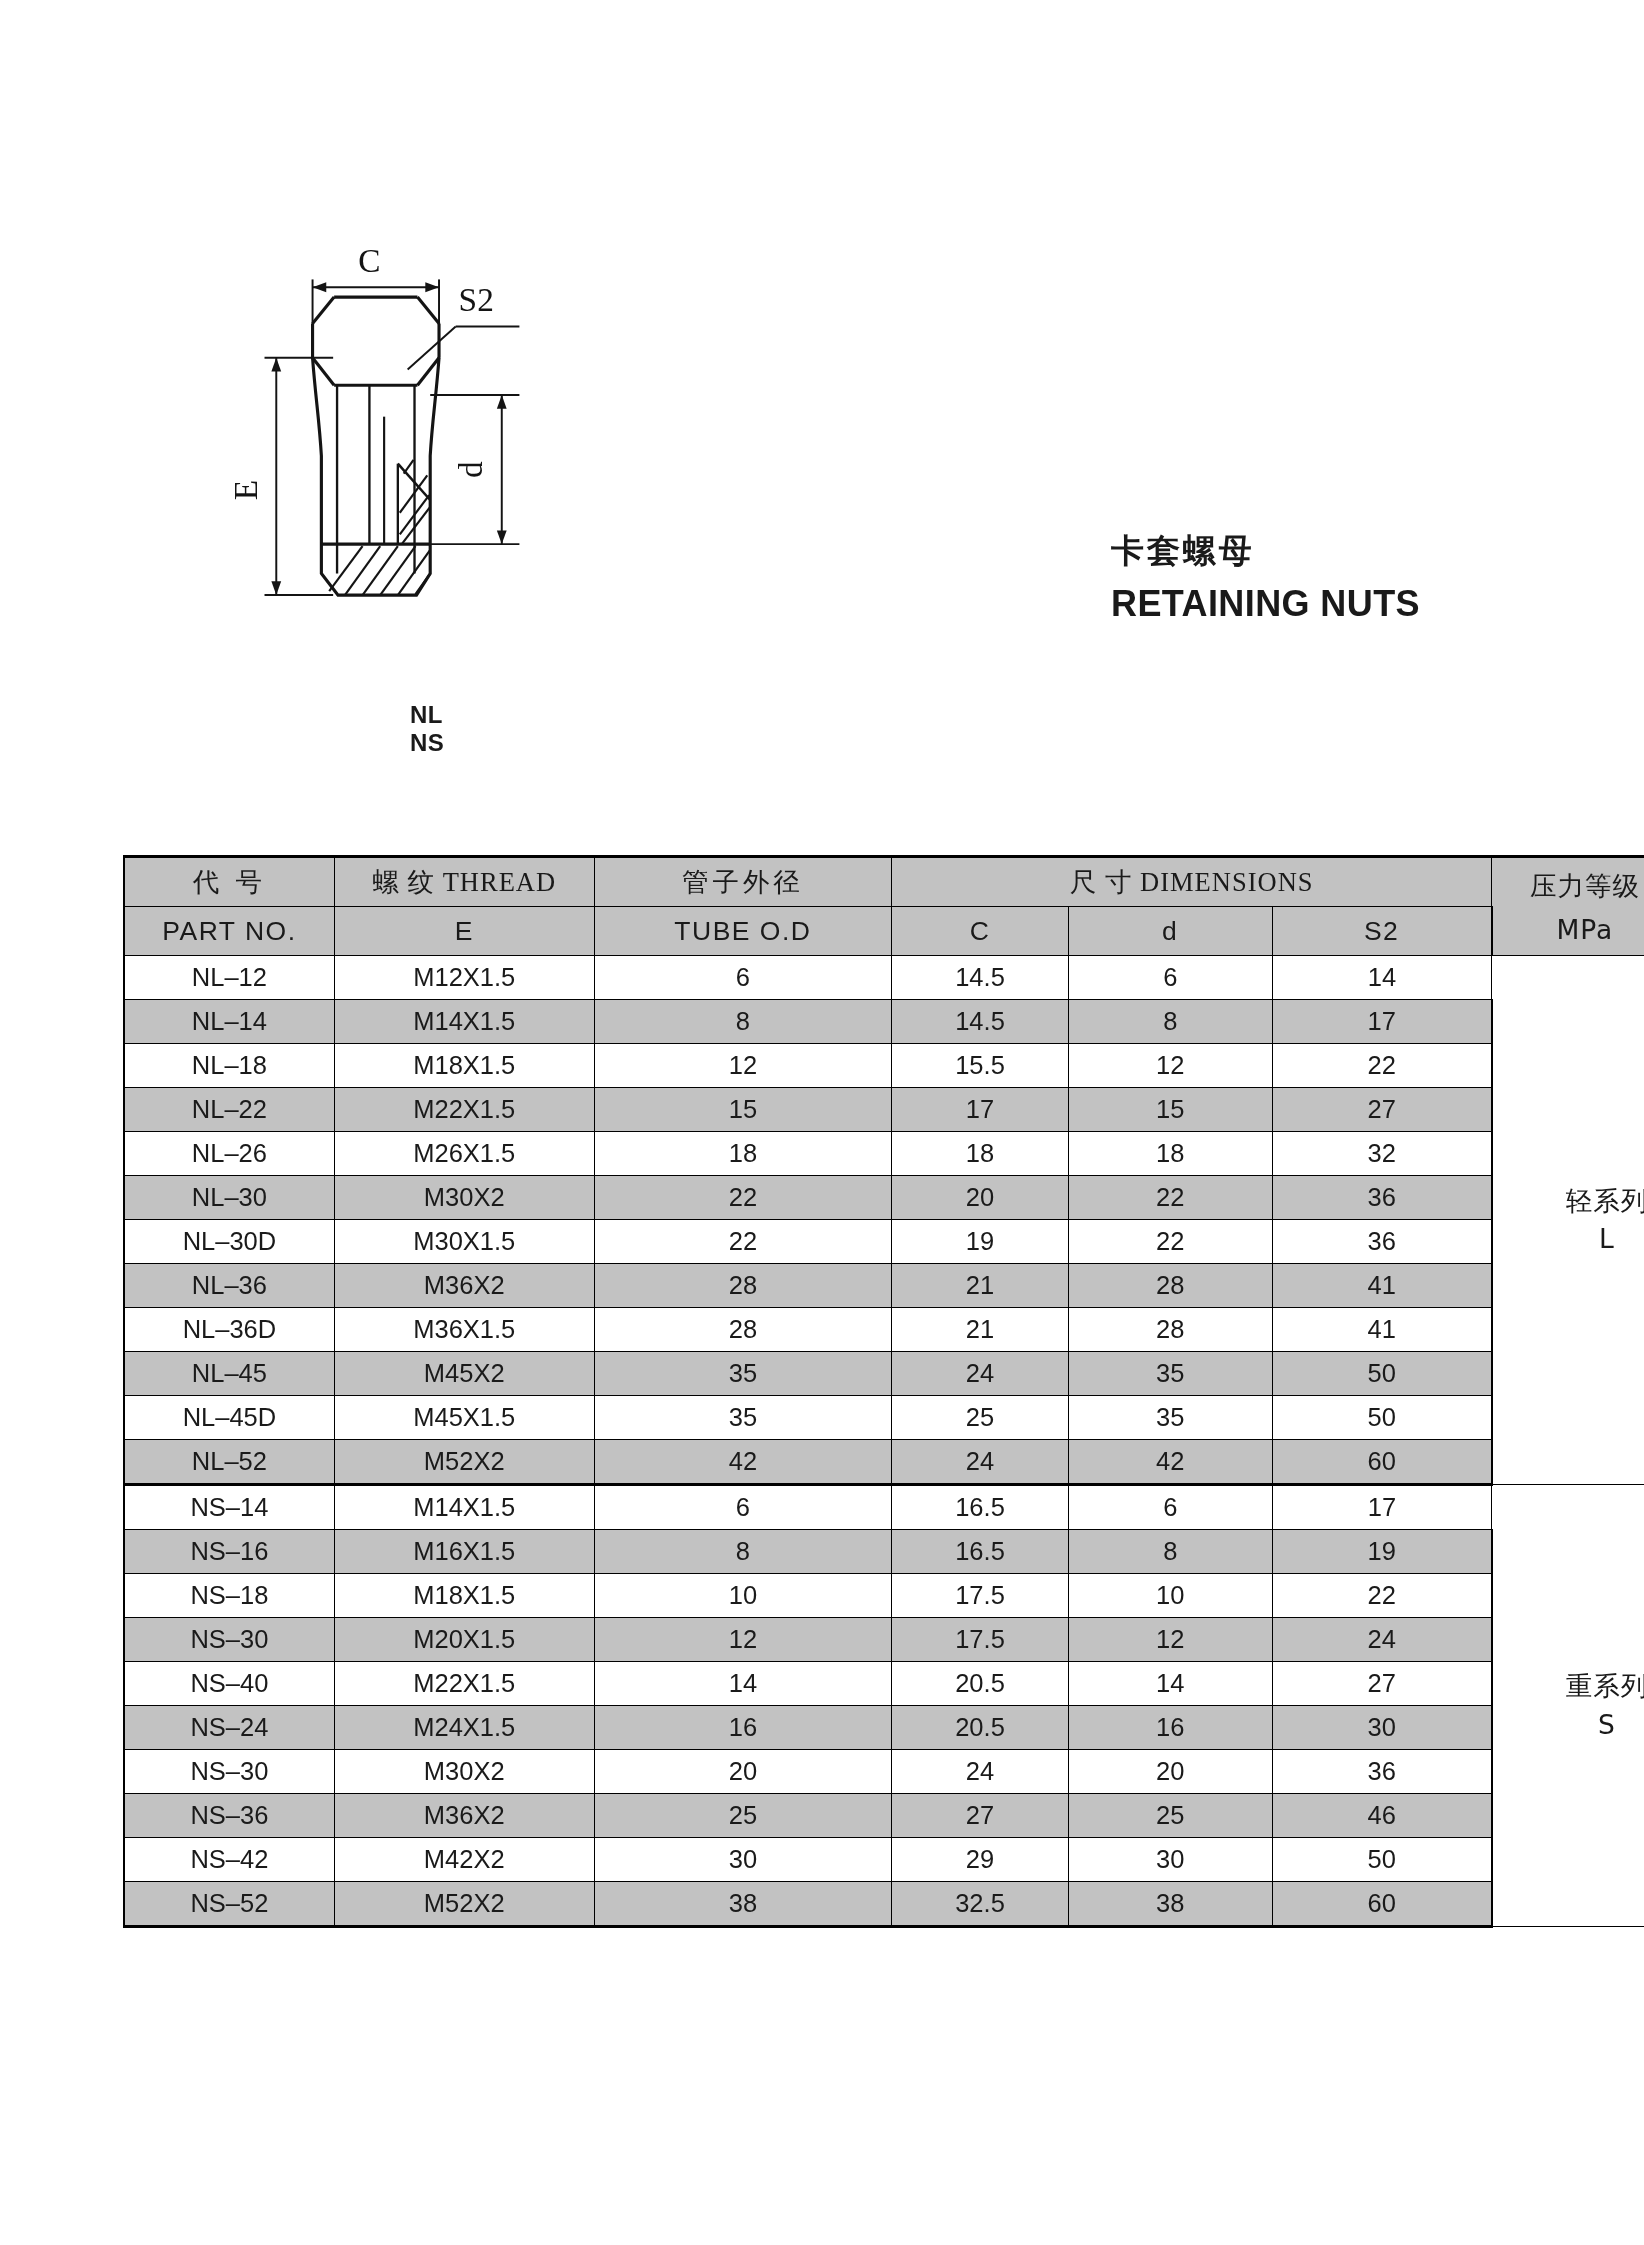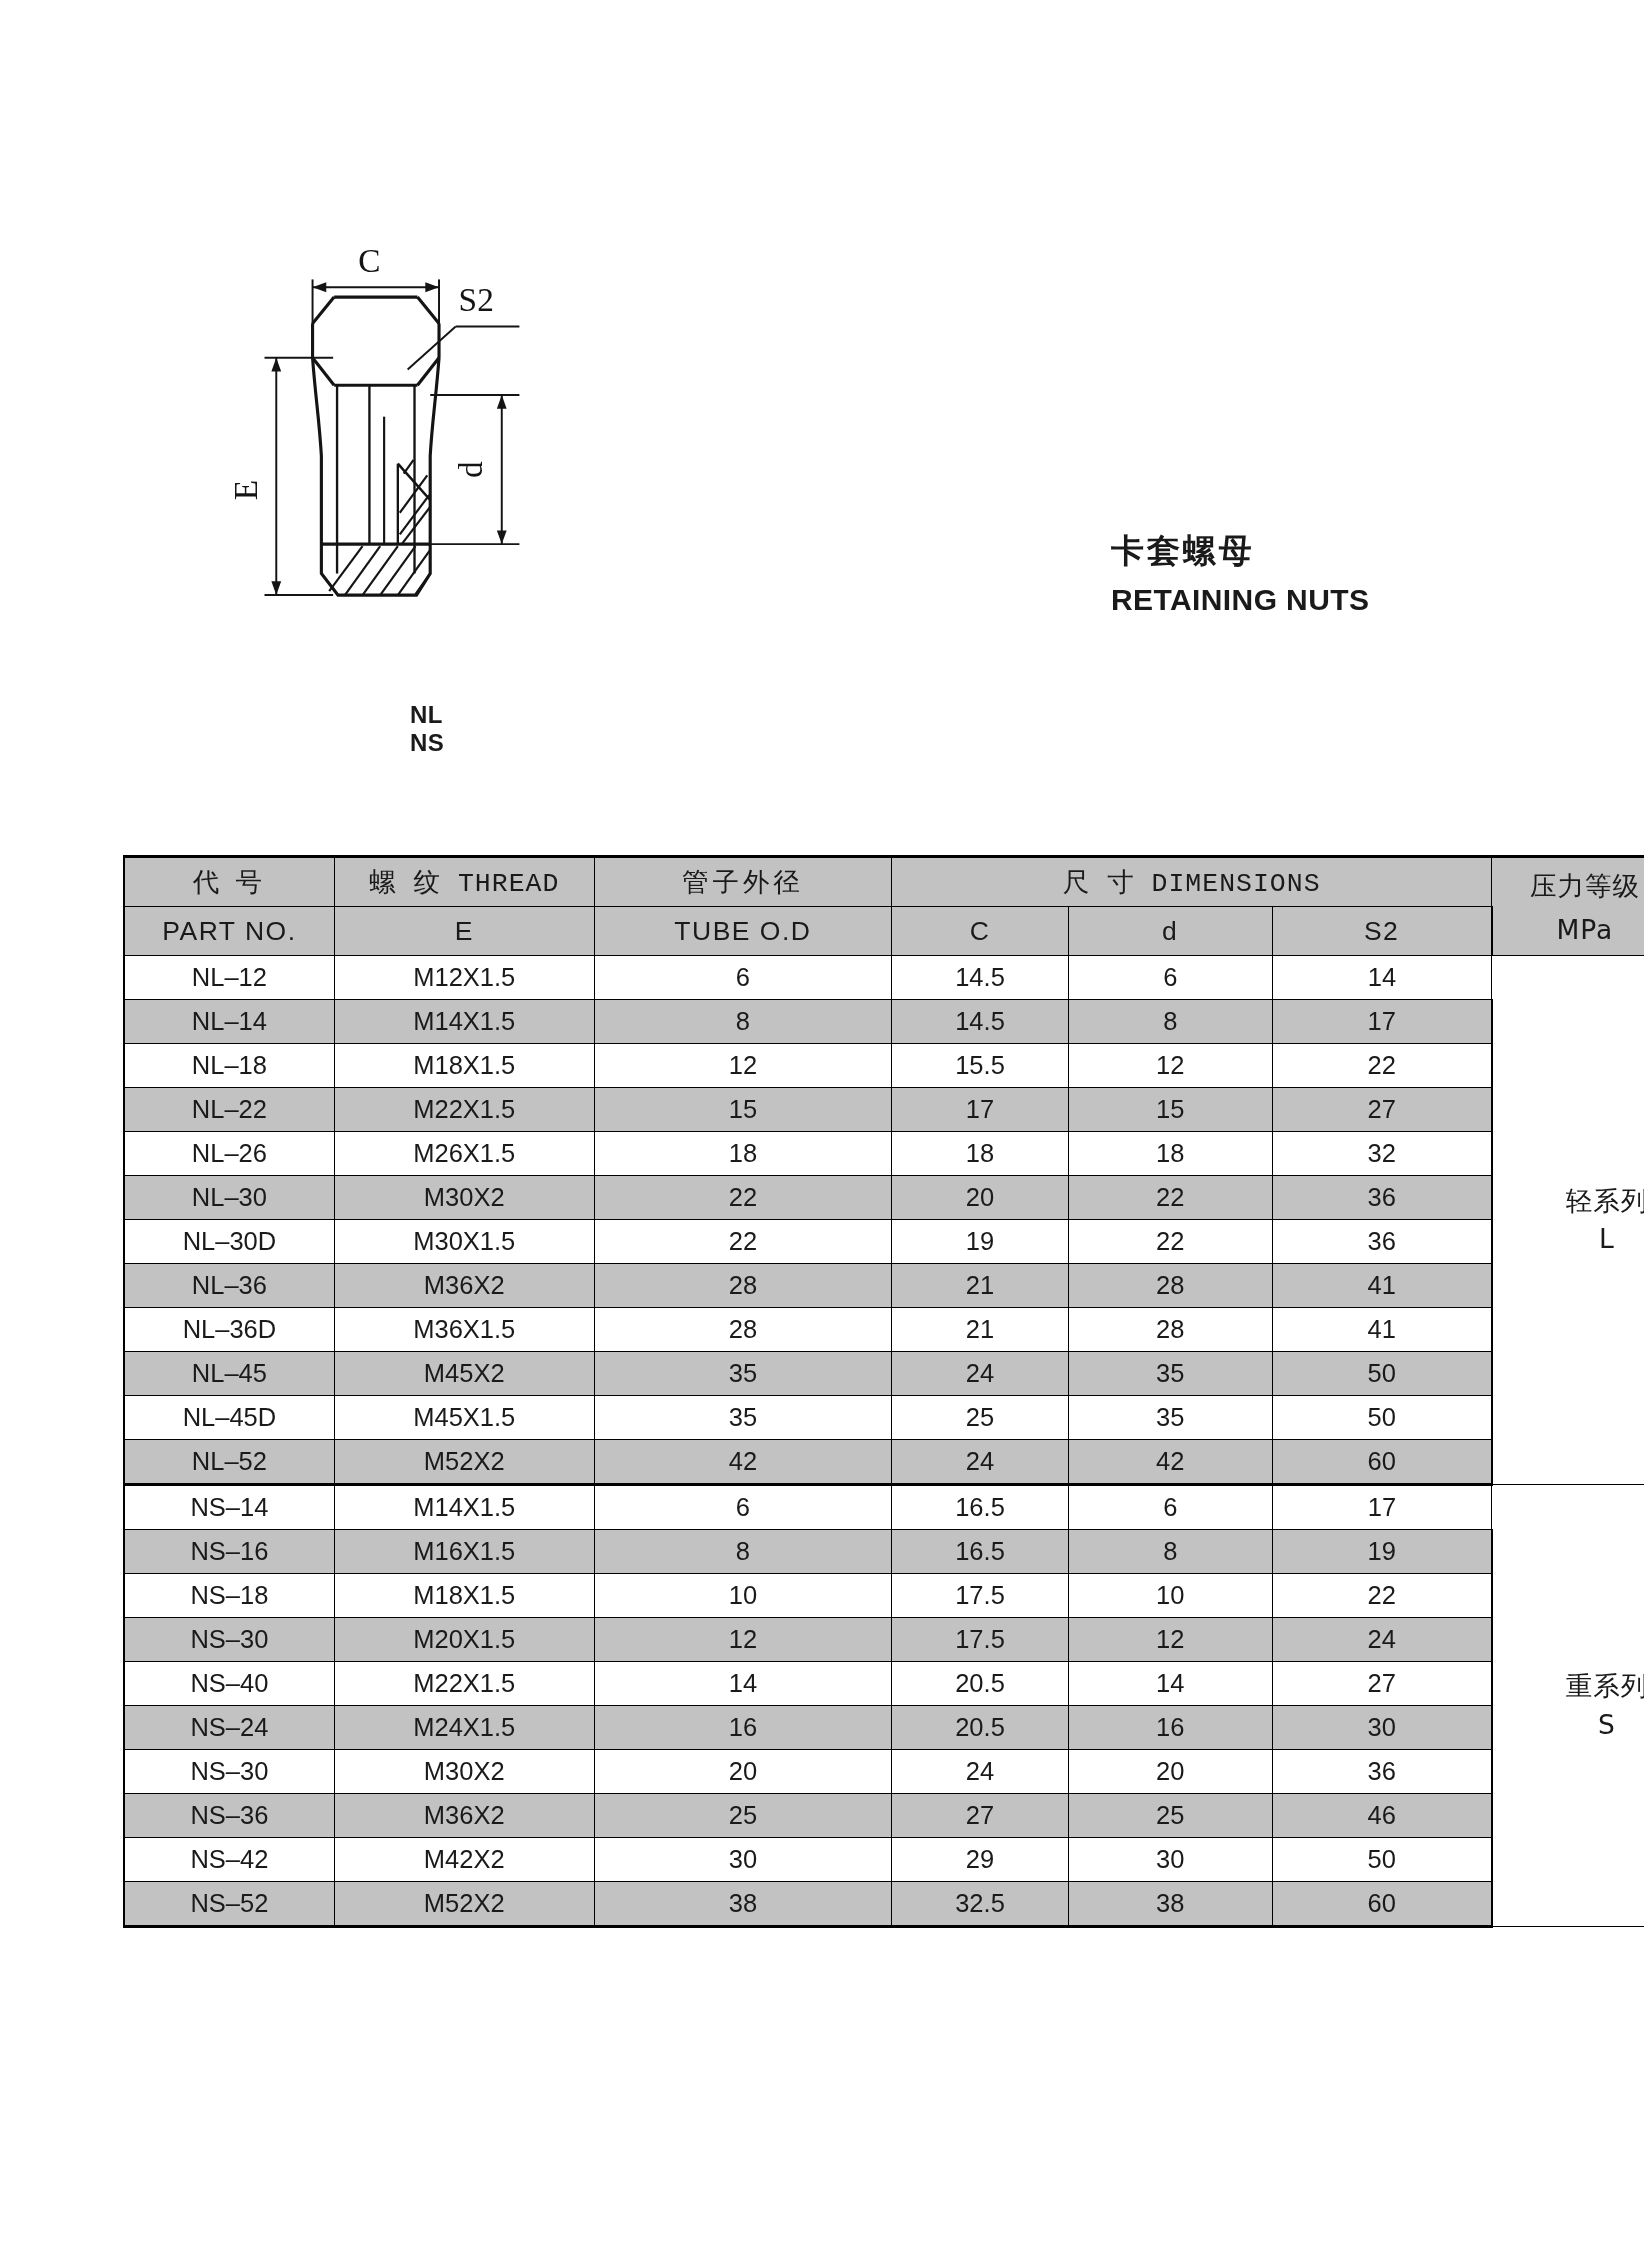--- a/index.html
+++ b/index.html
@@ -47,21 +47,21 @@
     width: 412px;
   }
   #title-cn {
     font-size: 33px;
     font-weight: bold;
     letter-spacing: 2.9px;
     margin-bottom: 8.8px;
     font-family: Liberation Mono, monospace;
   }
   #title-en {
-    font-size: 30px;
+    font-size: 36px;
     font-weight: bold;
     letter-spacing: 0.4px;
   }
 
   
   #spec-table-wrap {
     position: absolute;
     left: 123px;
     top: 855px;
     width: 1389px;
@@ -85,21 +85,21 @@
   table.spec thead th {
     background: #c2c2c2;
     height: 48px;
     font-size: 26.5px;
   }
   th.cn-head {
     letter-spacing: 3.9px;
     font-family: "DejaVu Sans", "Liberation Sans", sans-serif;
   }
   th.mix-head {
-    font-family: Liberation Mono, monospace;
+    font-family: Liberation Serif, serif;
     letter-spacing: 1px;
     margin-top: 32px;
   }
   th.lat-head { letter-spacing: 1.5px; }
 
   tbody tr.alt td { background: #c2c2c2; }
   tbody td.series-cell {
     background: #ffffff !important;
     font-size: 26.5px;
     line-height: 1.45;

